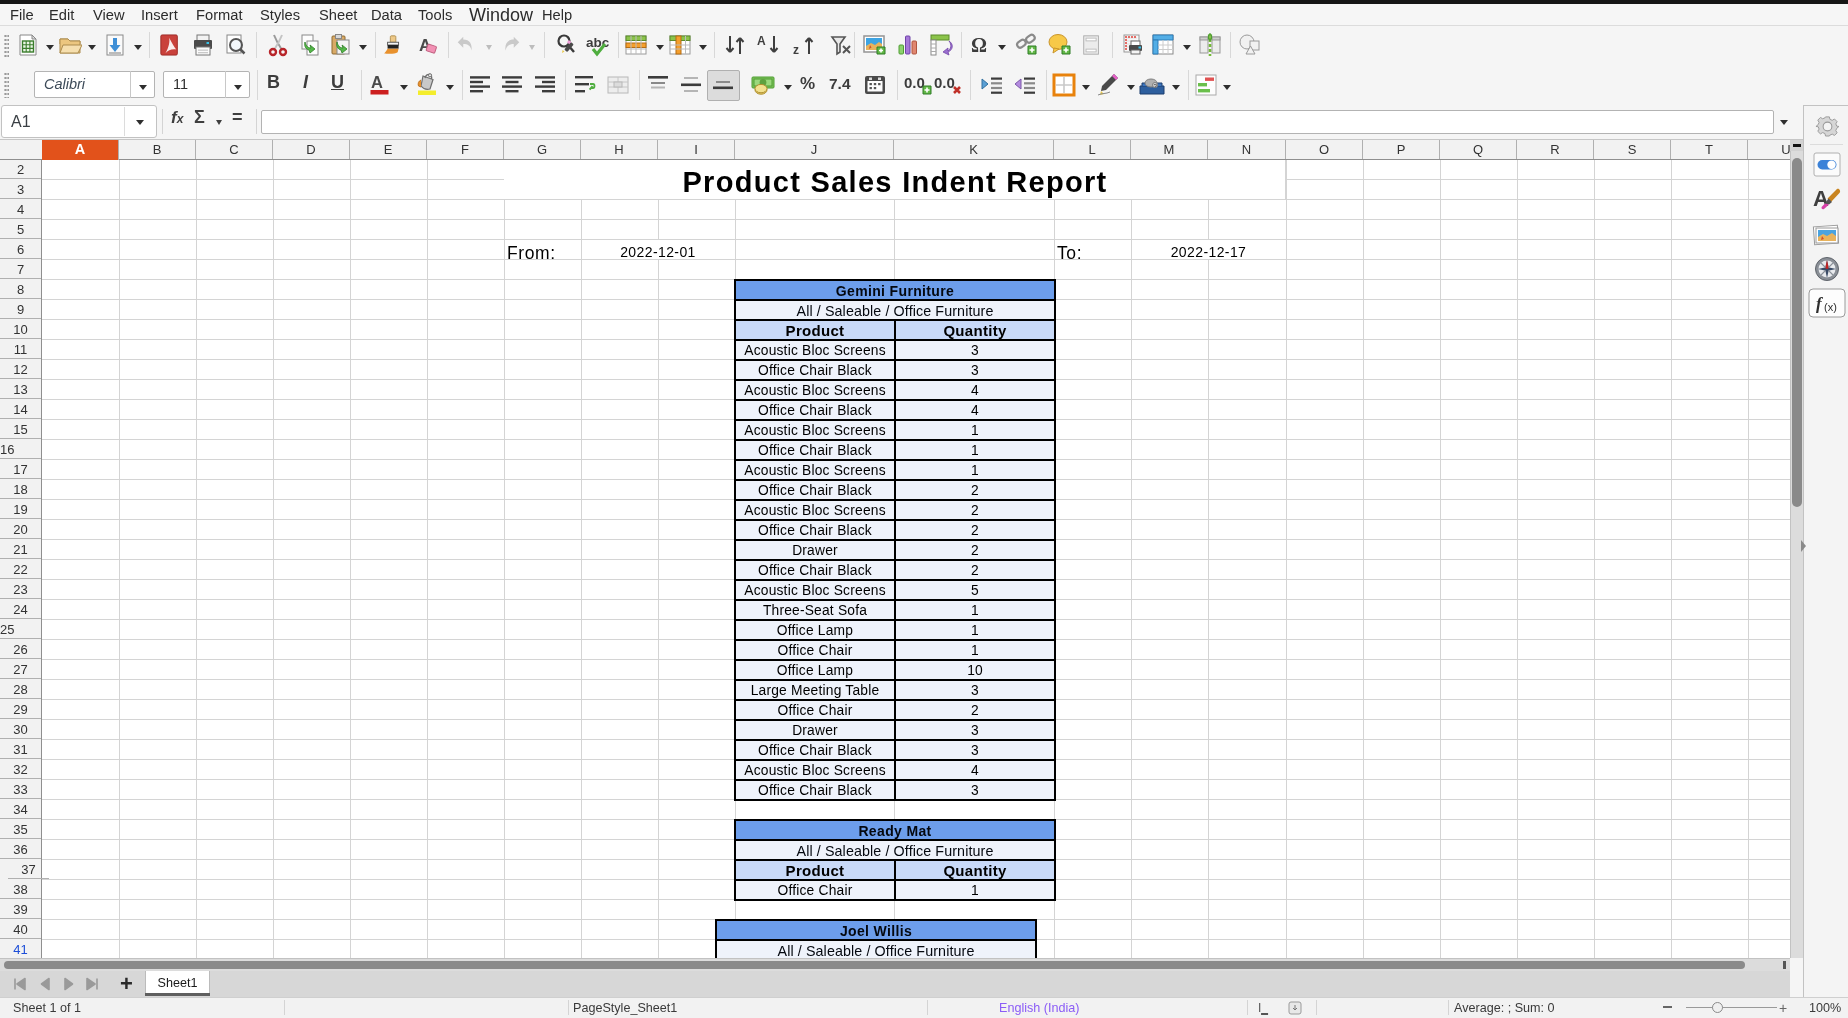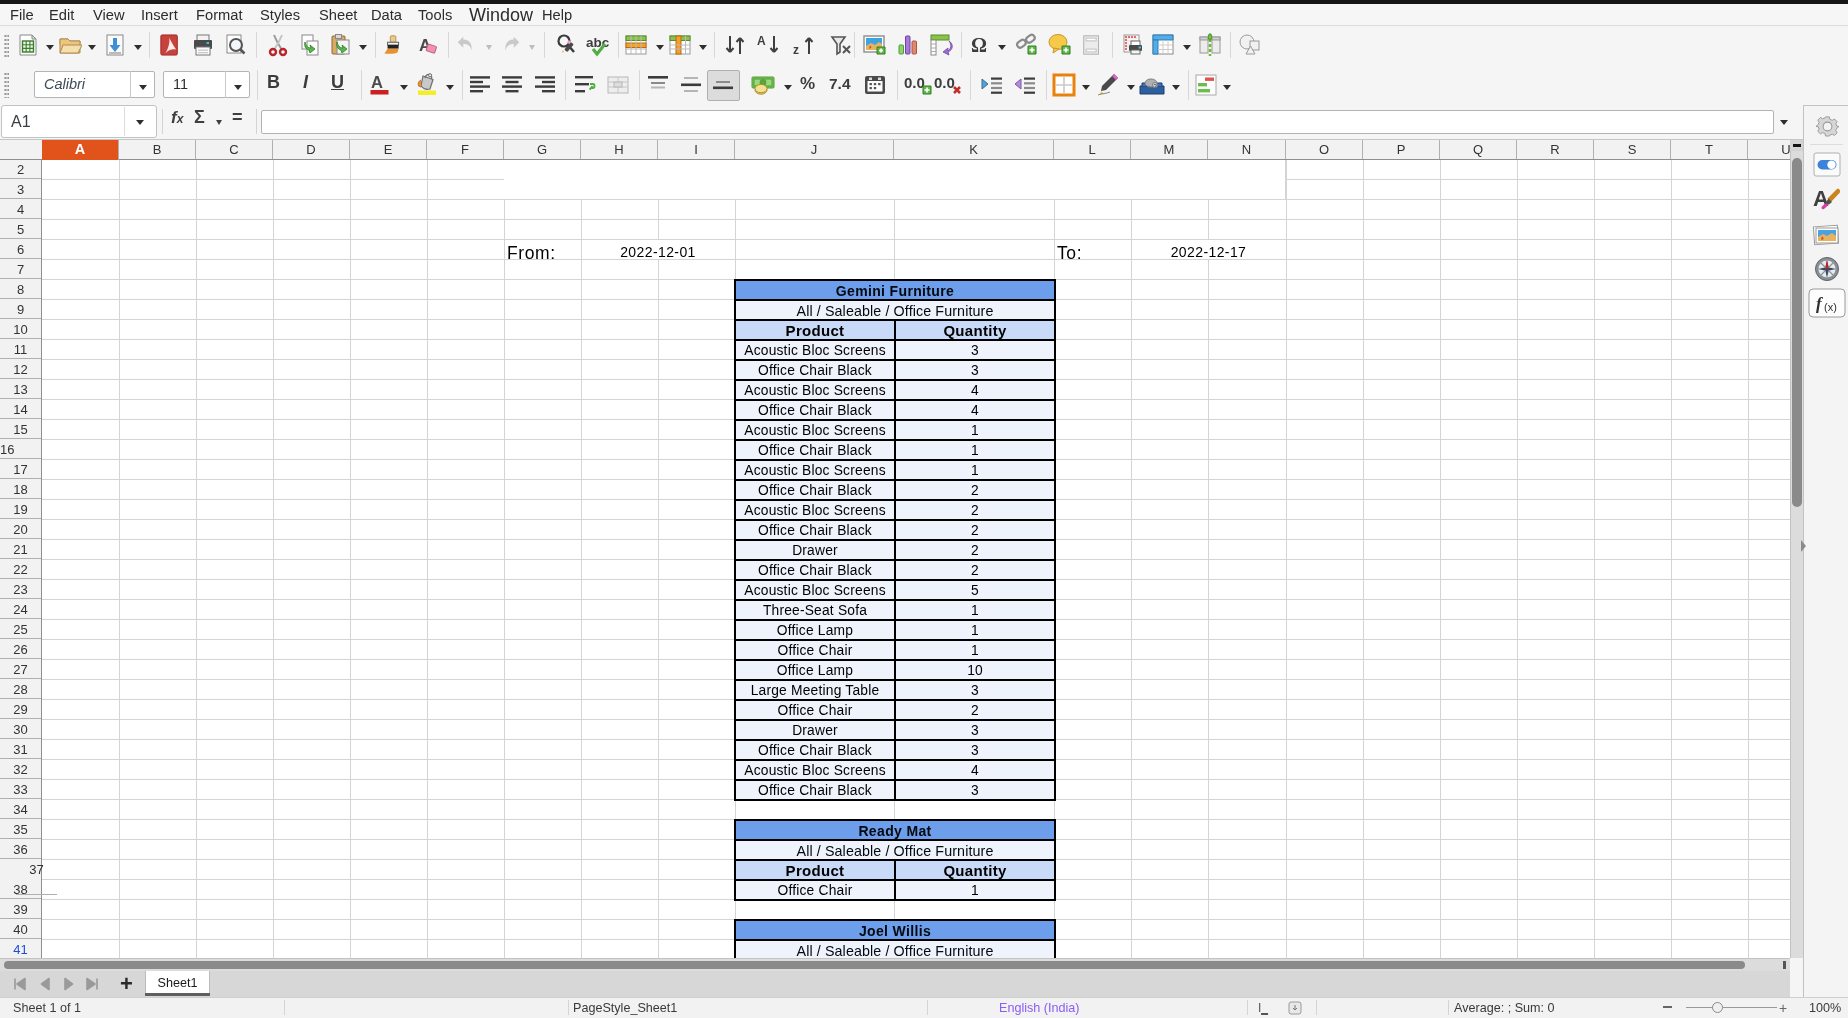--- a/index.html
+++ b/index.html
@@ -461,38 +461,39 @@
 <div class="abs" style="left:0;top:260px;width:41px;height:19px;font-size:13px;color:#333;text-align:center;line-height:20px;border-bottom:1px solid #b0b0b0">15</div>
 <div class="abs" style="left:0;top:280px;width:41px;height:19px;font-size:13px;color:#333;text-align:left;line-height:20px;border-bottom:1px solid #b0b0b0">16</div>
 <div class="abs" style="left:0;top:300px;width:41px;height:19px;font-size:13px;color:#333;text-align:center;line-height:20px;border-bottom:1px solid #b0b0b0">17</div>
 <div class="abs" style="left:0;top:320px;width:41px;height:19px;font-size:13px;color:#333;text-align:center;line-height:20px;border-bottom:1px solid #b0b0b0">18</div>
 <div class="abs" style="left:0;top:340px;width:41px;height:19px;font-size:13px;color:#333;text-align:center;line-height:20px;border-bottom:1px solid #b0b0b0">19</div>
 <div class="abs" style="left:0;top:360px;width:41px;height:19px;font-size:13px;color:#333;text-align:center;line-height:20px;border-bottom:1px solid #b0b0b0">20</div>
 <div class="abs" style="left:0;top:380px;width:41px;height:19px;font-size:13px;color:#333;text-align:center;line-height:20px;border-bottom:1px solid #b0b0b0">21</div>
 <div class="abs" style="left:0;top:400px;width:41px;height:19px;font-size:13px;color:#333;text-align:center;line-height:20px;border-bottom:1px solid #b0b0b0">22</div>
 <div class="abs" style="left:0;top:420px;width:41px;height:19px;font-size:13px;color:#333;text-align:center;line-height:20px;border-bottom:1px solid #b0b0b0">23</div>
 <div class="abs" style="left:0;top:440px;width:41px;height:19px;font-size:13px;color:#333;text-align:center;line-height:20px;border-bottom:1px solid #b0b0b0">24</div>
-<div class="abs" style="left:0;top:460px;width:41px;height:19px;font-size:13px;color:#333;text-align:center;line-height:20px;border-bottom:1px solid #b0b0b0">25</div>
+<div class="abs" style="left:0;top:460px;width:41px;height:19px;font-size:13px;color:#333;line-height:20px;border-bottom:1px solid #b0b0b0">25</div>
 <div class="abs" style="left:0;top:480px;width:41px;height:19px;font-size:13px;color:#333;text-align:center;line-height:20px;border-bottom:1px solid #b0b0b0">26</div>
 <div class="abs" style="left:0;top:500px;width:41px;height:19px;font-size:13px;color:#333;text-align:center;line-height:20px;border-bottom:1px solid #b0b0b0">27</div>
 <div class="abs" style="left:0;top:520px;width:41px;height:19px;font-size:13px;color:#333;text-align:center;line-height:20px;border-bottom:1px solid #b0b0b0">28</div>
 <div class="abs" style="left:0;top:540px;width:41px;height:19px;font-size:13px;color:#333;text-align:center;line-height:20px;border-bottom:1px solid #b0b0b0">29</div>
 <div class="abs" style="left:0;top:560px;width:41px;height:19px;font-size:13px;color:#333;text-align:center;line-height:20px;border-bottom:1px solid #b0b0b0">30</div>
 <div class="abs" style="left:0;top:580px;width:41px;height:19px;font-size:13px;color:#333;text-align:center;line-height:20px;border-bottom:1px solid #b0b0b0">31</div>
 <div class="abs" style="left:0;top:600px;width:41px;height:19px;font-size:13px;color:#333;text-align:center;line-height:20px;border-bottom:1px solid #b0b0b0">32</div>
 <div class="abs" style="left:0;top:620px;width:41px;height:19px;font-size:13px;color:#333;text-align:center;line-height:20px;border-bottom:1px solid #b0b0b0">33</div>
 <div class="abs" style="left:0;top:640px;width:41px;height:19px;font-size:13px;color:#333;text-align:center;line-height:20px;border-bottom:1px solid #b0b0b0">34</div>
 <div class="abs" style="left:0;top:660px;width:41px;height:19px;font-size:13px;color:#333;text-align:center;line-height:20px;border-bottom:1px solid #b0b0b0">35</div>
 <div class="abs" style="left:0;top:680px;width:41px;height:19px;font-size:13px;color:#333;text-align:center;line-height:20px;border-bottom:1px solid #b0b0b0">36</div>
-<div class="abs" style="left:16px;top:700px;width:41px;height:35px;font-size:13px;color:#333;text-align:center;line-height:20px;border-bottom:1px solid #b0b0b0">37</div>
+<div class="abs" style="left:8px;top:700px;width:41px;height:19px;font-size:13px;color:#333;text-align:center;line-height:20px;border-bottom:1px solid #b0b0b0">37</div>
 <div class="abs" style="left:0;top:720px;width:41px;height:19px;font-size:13px;color:#333;text-align:center;line-height:20px;border-bottom:1px solid #b0b0b0">38</div>
 <div class="abs" style="left:0;top:740px;width:41px;height:19px;font-size:13px;color:#333;text-align:center;line-height:20px;border-bottom:1px solid #b0b0b0">39</div>
 <div class="abs" style="left:0;top:760px;width:41px;height:19px;font-size:13px;color:#333;text-align:center;line-height:20px;border-bottom:1px solid #b0b0b0">40</div>
 <div class="abs" style="left:0;top:780px;width:41px;height:19px;font-size:13px;color:#1d4ed8;text-align:center;line-height:20px;border-bottom:1px solid #b0b0b0">41</div>
 <div class="abs" style="left:504px;top:0;width:782px;height:40px;background:#fff;border-bottom:1px solid #d4d4d4;border-right:1px solid #d4d4d4"></div>
+<div class="abs" style="left:504px;top:0;width:782px;height:40px;font-size:29px;font-weight:bold;color:#000;text-align:center;line-height:44px;letter-spacing:1.3px">Product Sales Indent Report</div>
 <div class="abs" style="left:505px;top:80px;width:75px;height:20px;font-size:17.5px;letter-spacing:0.6px;color:#000;line-height:26px;padding-left:2px">From:</div>
 <div class="abs" style="left:582px;top:80px;width:152px;height:19px;background:#fff;font-size:14px;letter-spacing:0.4px;color:#000;text-align:center;line-height:25px">2022-12-01</div>
 <div class="abs" style="left:1055px;top:80px;width:74px;height:20px;font-size:17.5px;letter-spacing:0.6px;color:#000;line-height:26px;padding-left:2px">To:</div>
 <div class="abs" style="left:1132px;top:80px;width:153px;height:19px;background:#fff;font-size:14px;letter-spacing:0.4px;color:#000;text-align:center;line-height:25px">2022-12-17</div>
 <div class="abs" style="left:734px;top:119px;width:322px;border:2px solid #000;background:#eff3fb">
 <div style="height:20px;background:#6d9eeb;font-size:14px;letter-spacing:0.35px;font-weight:bold;line-height:21px;text-align:center;color:#04080f;border-bottom:2px solid #000">Gemini Furniture</div>
 <div style="height:20px;background:#eff3fb;font-size:14.3px;letter-spacing:0.1px;line-height:21px;text-align:center;color:#04080f;border-bottom:2px solid #000">All / Saleable / Office Furniture</div>
 <div style="display:flex;height:20px">
           <div style="width:158px;background:#c9daf8;font-size:15px;letter-spacing:0.3px;font-weight:bold;line-height:20px;text-align:center;border-bottom:2px solid #000">Product</div>
           <div style="flex:1;background:#c9daf8;font-size:15px;letter-spacing:0.3px;font-weight:bold;line-height:20px;text-align:center;border-left:2px solid #000;border-bottom:2px solid #000">Quantity</div>
@@ -595,21 +596,21 @@
 <div style="height:20px;background:#eff3fb;font-size:14.3px;letter-spacing:0.1px;line-height:21px;text-align:center;color:#04080f;border-bottom:2px solid #000">All / Saleable / Office Furniture</div>
 <div style="display:flex;height:20px">
           <div style="width:158px;background:#c9daf8;font-size:15px;letter-spacing:0.3px;font-weight:bold;line-height:20px;text-align:center;border-bottom:2px solid #000">Product</div>
           <div style="flex:1;background:#c9daf8;font-size:15px;letter-spacing:0.3px;font-weight:bold;line-height:20px;text-align:center;border-left:2px solid #000;border-bottom:2px solid #000">Quantity</div>
         </div>
 <div style="display:flex;height:18px">
           <div style="width:158px;font-size:13.8px;letter-spacing:0.2px;line-height:20px;text-align:center">Office Chair</div>
           <div style="flex:1;font-size:13.8px;letter-spacing:0.2px;line-height:20px;text-align:center;border-left:2px solid #000">1</div>
         </div>
 </div>
-<div class="abs" style="left:734px;top:759px;width:322px;border:2px solid #000;background:#eff3fb">
+<div class="abs" style="left:715px;top:759px;width:322px;border:2px solid #000;background:#eff3fb">
 <div style="height:20px;background:#6d9eeb;font-size:14px;letter-spacing:0.35px;font-weight:bold;line-height:21px;text-align:center;color:#04080f;border-bottom:2px solid #000">Joel Willis</div>
 <div style="height:20px;background:#eff3fb;font-size:14.3px;letter-spacing:0.1px;line-height:21px;text-align:center;color:#04080f;border-bottom:2px solid #000">All / Saleable / Office Furniture</div>
 
 </div>
 </div>
 <div class="abs" style="left:1790px;top:140px;width:13px;height:818px;background:#dcdcdc;border-left:1px solid #c2c2c2"></div>
 <div class="abs" style="left:1790px;top:140px;width:13px;height:11px;background:#d2d2d2"></div>
 <div class="abs" style="left:1793px;top:144px;width:8px;height:2.5px;background:#111"></div>
 <div class="abs" style="left:1792px;top:158px;width:10px;height:349px;background:#8a8a8a;border-radius:5px"></div>
 <div class="abs" style="left:0;top:958px;width:1790px;height:13px;background:#dcdcdc;border-top:1px solid #c2c2c2"></div>

